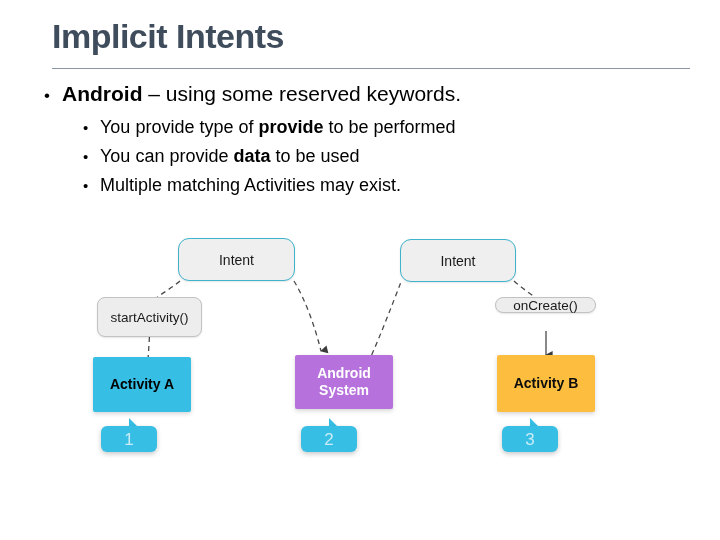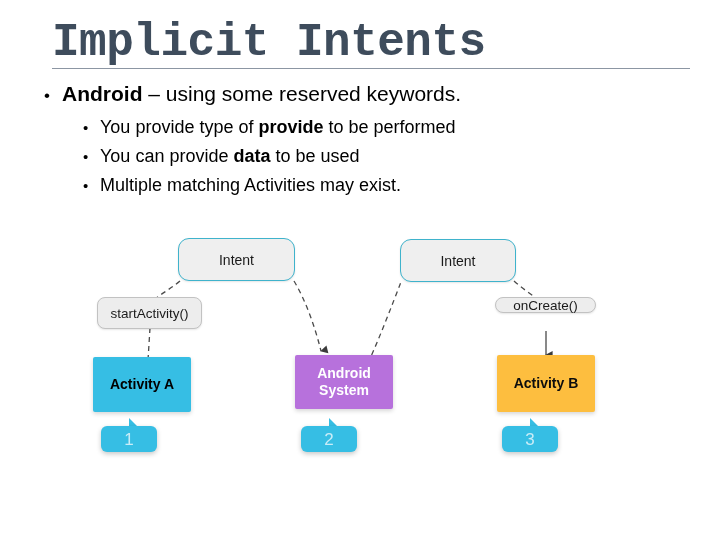--- a/index.html
+++ b/index.html
@@ -14,27 +14,26 @@
     overflow: hidden;
     font-family: "Liberation Sans", "DejaVu Sans", sans-serif;
     color: #000000;
   }
 
   
   #slide-title {
     position: absolute;
     left: 52px;
     top: 18px;
-    font-size: 46px;
+    font-size: 34px;
     font-weight: 700;
     letter-spacing: -0.5px;
     color: #3E4C5C;
     line-height: 1.1;
     white-space: nowrap;
-    font-family: Liberation Mono, monospace;
   }
   #title-rule {
     position: absolute;
     left: 52px;
     top: 68px;
     width: 638px;
     height: 1px;
     background: #8c96a3;
   }
 
@@ -230,21 +229,21 @@
   </svg>
 
   <div class="node intent-box" style="left:178px; top:23px; width:117px; height:43px;">
     <span>Intent</span>
   </div>
 
   <div class="node intent-box" style="left:400px; top:24px; width:116px; height:43px;">
     <span>Intent</span>
   </div>
 
-  <div class="node method-box" style="left:97px; top:82px; width:105px; height:32px;">
+  <div class="node method-box" style="left:97px; top:82px; width:105px; height:40px;">
     <span>startActivity()</span>
   </div>
 
   <div class="node method-box" style="left:495px; top:82px; width:101px; height:16px;">
     <span>onCreate()</span>
   </div>
 
   <div class="node block cyan" style="left:93px; top:142px; width:98px; height:55px;">
     <span>Activity A</span>
   </div>

